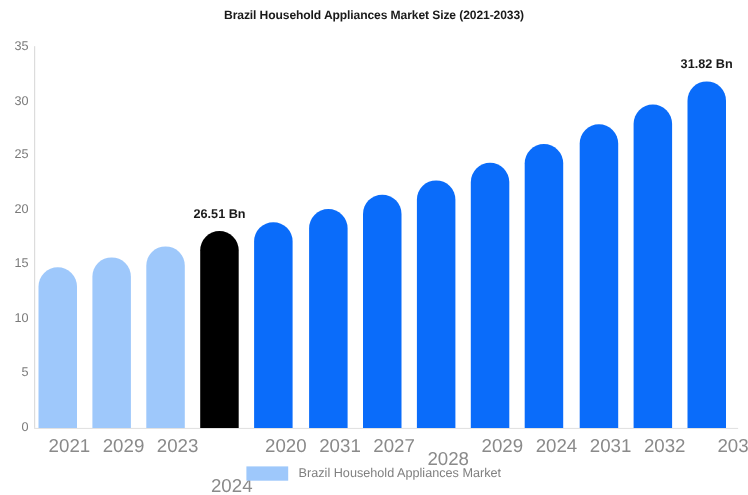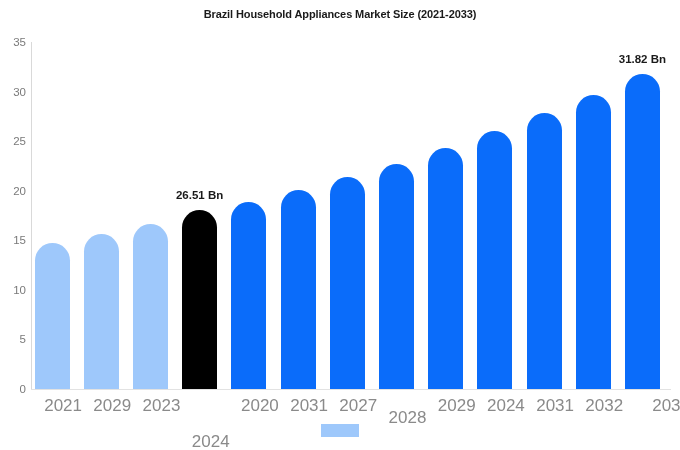--- a/index.html
+++ b/index.html
@@ -149,15 +149,16 @@
       <div class="bar" style="left: 575.7px; top: 94.5457px; height: 294.454px; bottom: auto; background: rgb(10, 108, 250);"></div>
       <div class="bar" style="left: 624.9px; top: 73.5274px; height: 315.473px; bottom: auto; background: rgb(10, 108, 250);"></div>
     </div>
   <div id="labels-layer">
       <div class="bar-label" style="left: 199.6px; top: 188.948px;">26.51 Bn</div>
       <div class="bar-label" style="left: 642.4px; top: 52.5274px;">31.82 Bn</div>
     </div>
 
   <div id="legend">
     <span id="legend-swatch" style="background: rgb(158, 200, 251);"></span>
+    <span id="legend-label">Brazil Household Appliances Market</span>
   </div>
 
 </div>
 
 </body></html>

